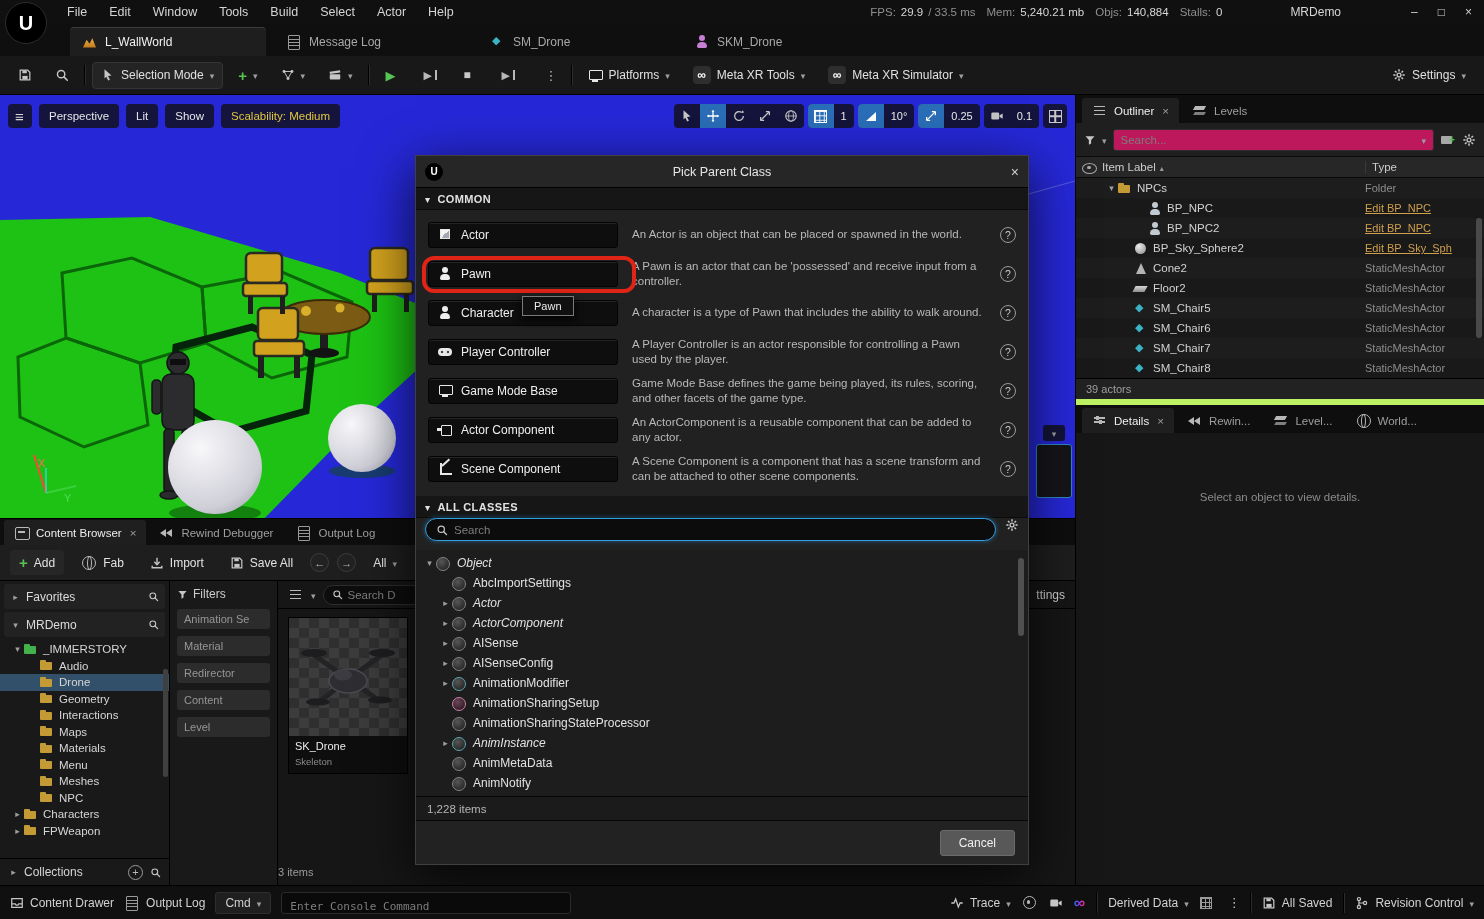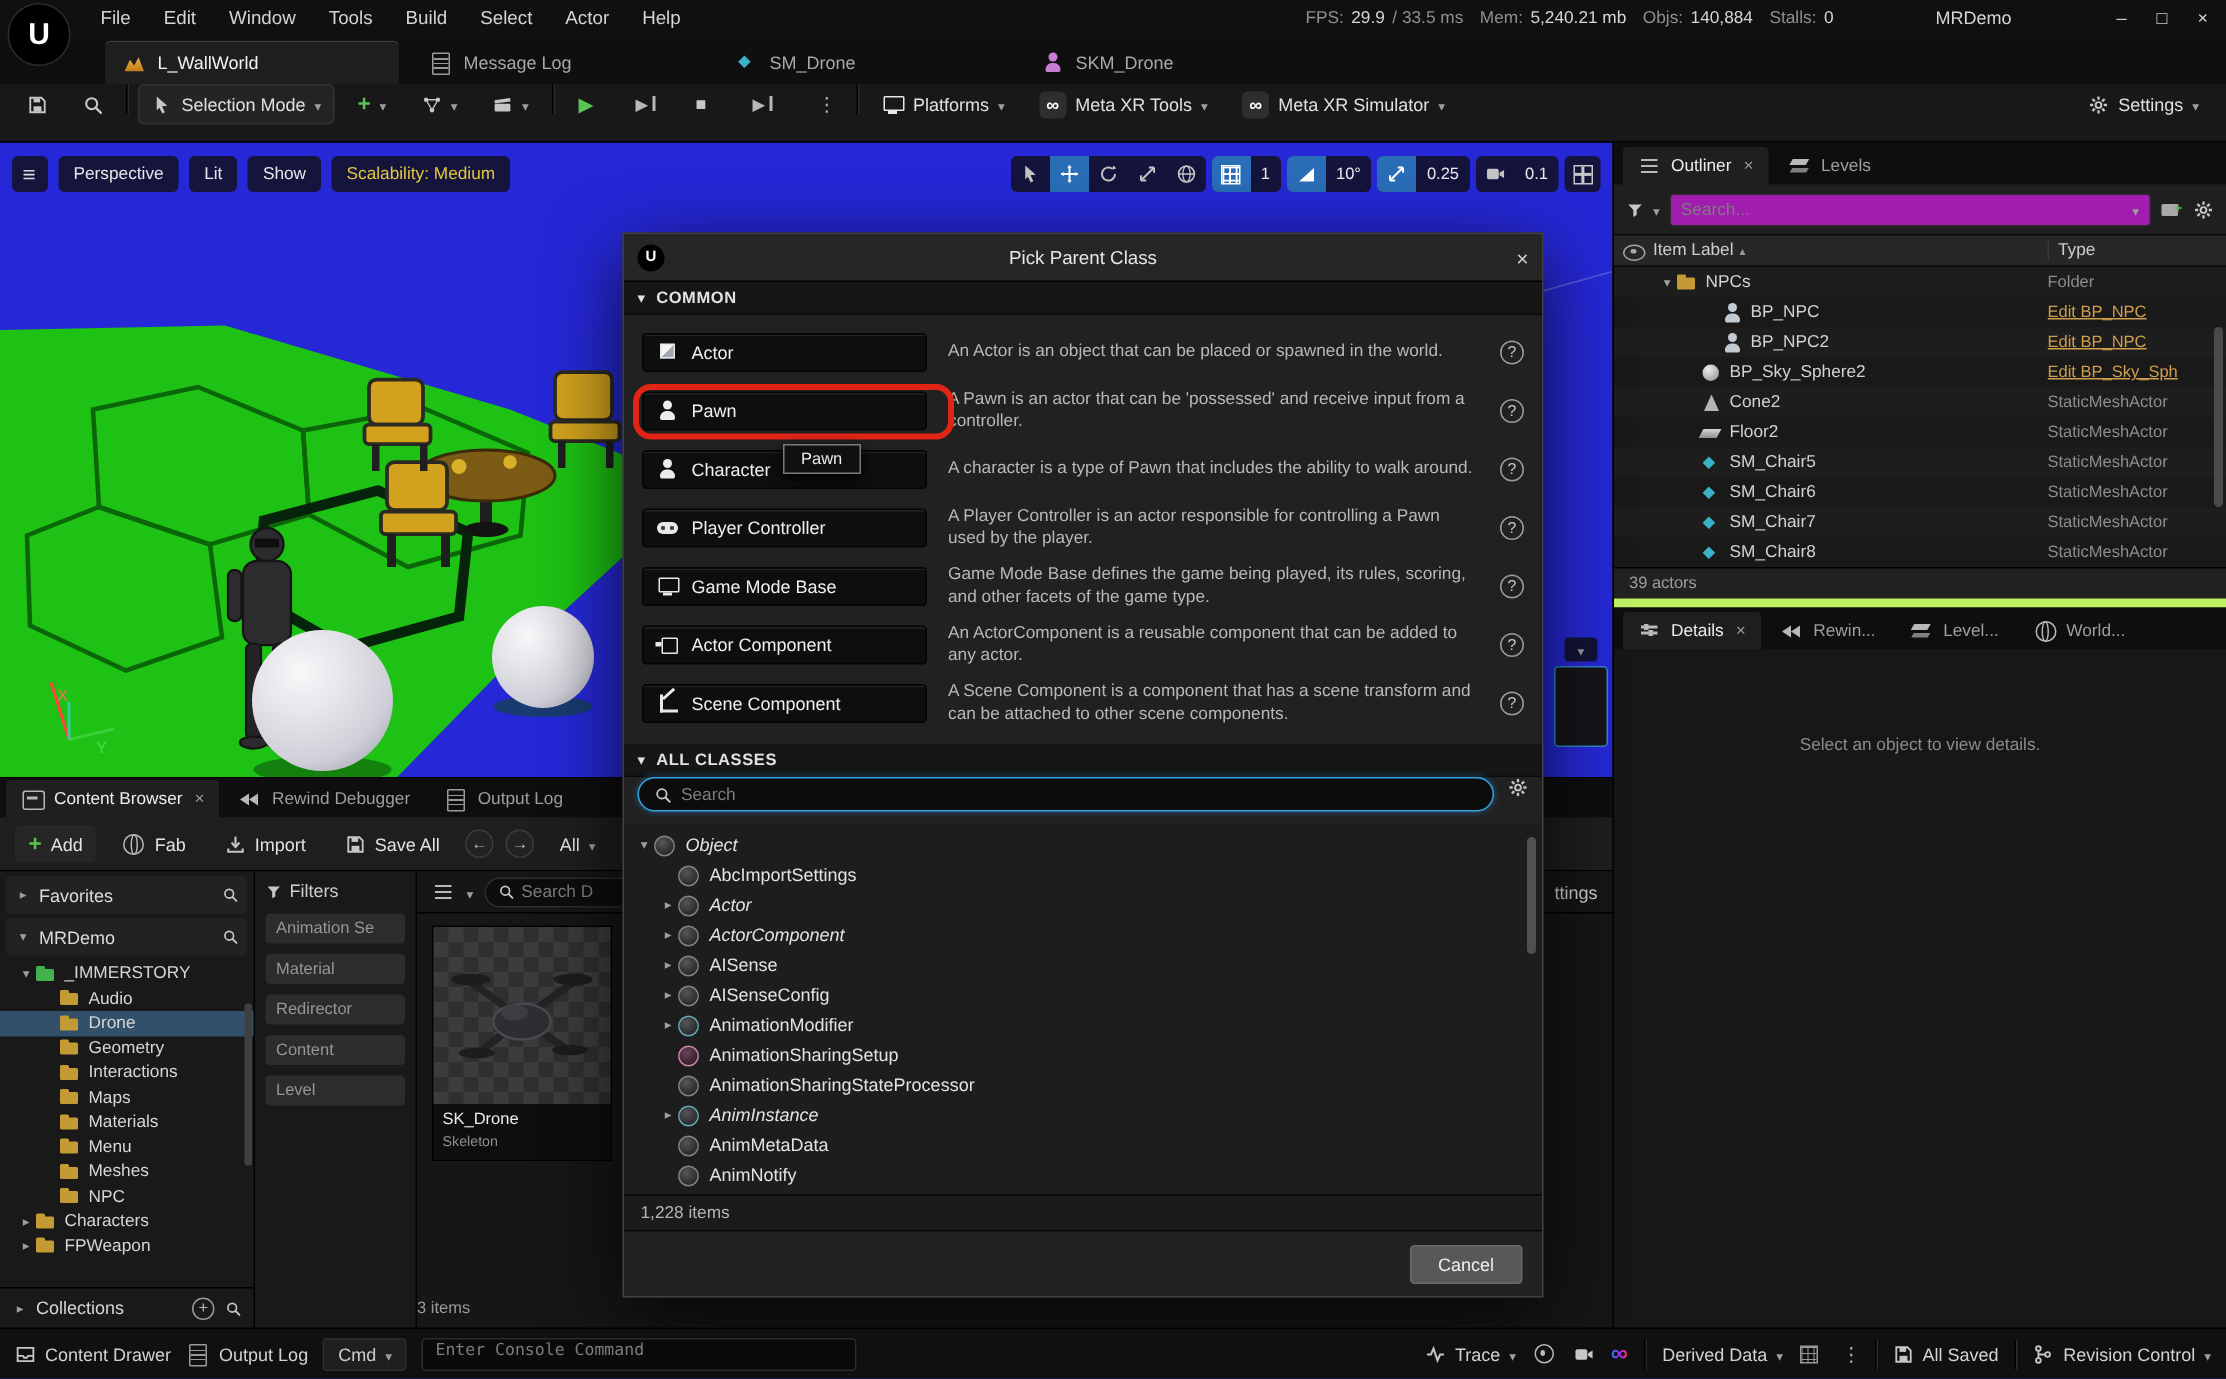--- a/index.html
+++ b/index.html
@@ -91,21 +91,21 @@
 .menu-item{padding:0 11px;height:24px;display:flex;align-items:center;color:#d4d4d4;font-size:12.5px}
 .stats{margin-left:auto;display:flex;gap:5px;align-items:center;font-size:11.5px;margin-right:8px}
 .sl{color:#8f8f8f}.sv{color:#d6d6d6}
 .proj{color:#d6d6d6;margin:0 70px 0 60px;font-size:12px}
 .winctl{display:flex;gap:20px;margin-right:12px;color:#cfcfcf}
 .winctl span{font-size:12px}
 .wmin::before{content:"–"}.wmax::before{content:"□"}.wclose::before{content:"×"}
 .tabbar{position:absolute;top:24px;left:0;right:0;height:32px;background:#0f0f0f;display:flex;align-items:flex-end;padding-left:70px;z-index:25}
 .atab{width:196px;height:29px;display:flex;align-items:center;gap:7px;padding:0 12px;color:#a8a8a8;margin-right:8px;border-radius:4px 4px 0 0;font-size:12px}
 .atab.active{background:#1e1e1e;color:#f2f2f2;border-top:1px solid #3c3c3c}
-.toolbar{position:absolute;top:56px;left:0;right:0;height:39px;background:#181818;border-bottom:1px solid #000;display:flex;gap:7px;padding:0 10px;z-index:25}
+.toolbar{position:absolute;top:56px;left:0;right:0;height:39px;background:#181818;border-bottom:1px solid #000;display:flex;align-items:center;gap:7px;padding:0 10px;z-index:25}
 .tbtn{height:27px;display:flex;align-items:center;gap:6px;padding:0 8px;border-radius:4px;color:#e0e0e0;font-size:12px}
 .tbtn.boxed{background:#242424;border:1px solid #343434}
 
 .viewport{position:absolute;top:95px;left:0;width:1075px;height:790px;overflow:hidden;background:#2628d8}
 .scene{position:absolute;inset:0}
 .vp-top{position:absolute;top:9px;left:8px;right:8px;display:flex;align-items:center;gap:7px;z-index:3}
 .pill{height:24px;display:flex;align-items:center;gap:6px;padding:0 10px;background:rgba(15,15,15,.78);border-radius:4px;color:#e6e6e6;font-size:11.5px}
 .pill.square{width:24px;padding:0;justify-content:center}
 .pill .yellow{color:#e2c83c}
 .vp-right{margin-left:auto;display:flex;align-items:center;gap:4px}
@@ -120,21 +120,21 @@
 .vp-widget .wbox{width:36px;height:54px;background:#16161a;border:1px solid #2f86c8;border-radius:3px}
 
 .rpanel{position:absolute;top:95px;right:0;width:409px;bottom:34px;background:#171717;border-left:1px solid #000;display:flex;flex-direction:column;z-index:15}
 .ptabs{height:28px;background:#0e0e0e;display:flex;align-items:flex-end;gap:3px;padding:2px 6px 0}
 .ptab{height:25px;display:flex;align-items:center;gap:6px;padding:0 10px;color:#9f9f9f;border-radius:3px 3px 0 0;font-size:11.5px}
 .ptab.active{background:#1f1f1f;color:#ededed}
 .tab-x{display:none;color:#9f9f9f;margin-left:2px}
 .ptab.active .tab-x{display:inline}
 .tab-x::before{content:"×"}
 .osearch{height:33px;display:flex;align-items:center;gap:6px;padding:0 8px;background:#1f1f1f}
-.sbox{flex:1;height:22px;background:#a21caf;border:1px solid #2d2d2d;border-radius:3px;display:flex;align-items:center;padding:0 7px;gap:5px}
+.sbox{flex:1;height:22px;background:#be185d;border:1px solid #2d2d2d;border-radius:3px;display:flex;align-items:center;padding:0 7px;gap:5px}
 .ohead{height:22px;background:#272727;border-top:1px solid #0a0a0a;border-bottom:1px solid #0a0a0a;display:flex;align-items:center;font-size:11.5px;color:#cdcdcd}
 .ohead .hc1{width:26px;display:flex;justify-content:center}
 .ohead .hc2{flex:1;display:flex;align-items:center;gap:4px}
 .sorta::before{content:"▴";font-size:8px;color:#9a9a9a}
 .ohead .hc3{width:119px;border-left:1px solid #3a3a3a;padding-left:6px}
 .orows{position:relative;height:200px;overflow:hidden}
 .o-row{height:20px;display:flex;align-items:center;font-size:11.5px;color:#d2d2d2}
 .o-row:nth-child(odd){background:#1d1d1d}.o-row:nth-child(even){background:#191919}
 .o-row.da{padding-left:30px}.o-row.db{padding-left:46px}.o-row.dc{padding-left:60px}
 .o-label{margin-left:4px;white-space:nowrap;overflow:hidden}
@@ -198,21 +198,21 @@
 .ct-label{margin-left:6px;white-space:nowrap}
 .ct-label.em{font-style:italic}
 .cscroll{position:absolute;right:4px;top:8px;width:6px;height:78px;background:#505050;border-radius:3px}
 .dlg-count{height:24px;display:flex;align-items:center;padding:0 11px;color:#b5b5b5;font-size:11.5px;border-top:1px solid #060606;background:#1b1b1b}
 .dlg-footer{height:44px;display:flex;align-items:center;justify-content:flex-end;padding:0 13px;border-top:1px solid #060606;background:#222}
 .btn-cancel{background:#585858;border:1px solid #6a6a6a;border-radius:3px;color:#f0f0f0;font-size:12px;padding:5px 18px;font-family:inherit}
 
 .statusbar{position:absolute;left:0;right:0;bottom:0;height:34px;background:#101010;border-top:1px solid #000;display:flex;align-items:center;gap:10px;padding:0 10px;z-index:40;font-size:12px}
 .sbitem{display:flex;align-items:center;gap:6px;color:#d2d2d2}
 .cmdpill{height:22px;display:flex;align-items:center;gap:6px;padding:0 9px;background:#1f1f1f;border:1px solid #2e2e2e;border-radius:3px}
-.console{width:290px;height:22px;background:#0a0a0a;border:1px solid #2b2b2b;border-radius:3px;display:flex;align-items:flex-start;padding:0 8px}
+.console{width:290px;height:22px;background:#0a0a0a;border:1px solid #2b2b2b;border-radius:3px;display:flex;align-items:flex-end;padding:0 8px}
 .console input{font-family:"DejaVu Sans Mono","Liberation Mono",monospace;font-size:11px;color:#9a9a9a}
 .sbright{margin-left:auto;display:flex;align-items:center;gap:11px}
 </style>
 </head>
 <body>
 
 <svg width="0" height="0" style="position:absolute">
 <defs>
 <symbol id="sy-mag" viewBox="0 0 16 16">
         <circle cx="7" cy="7" r="4.2" fill="none" stroke="currentColor" stroke-width="1.6"></circle>

